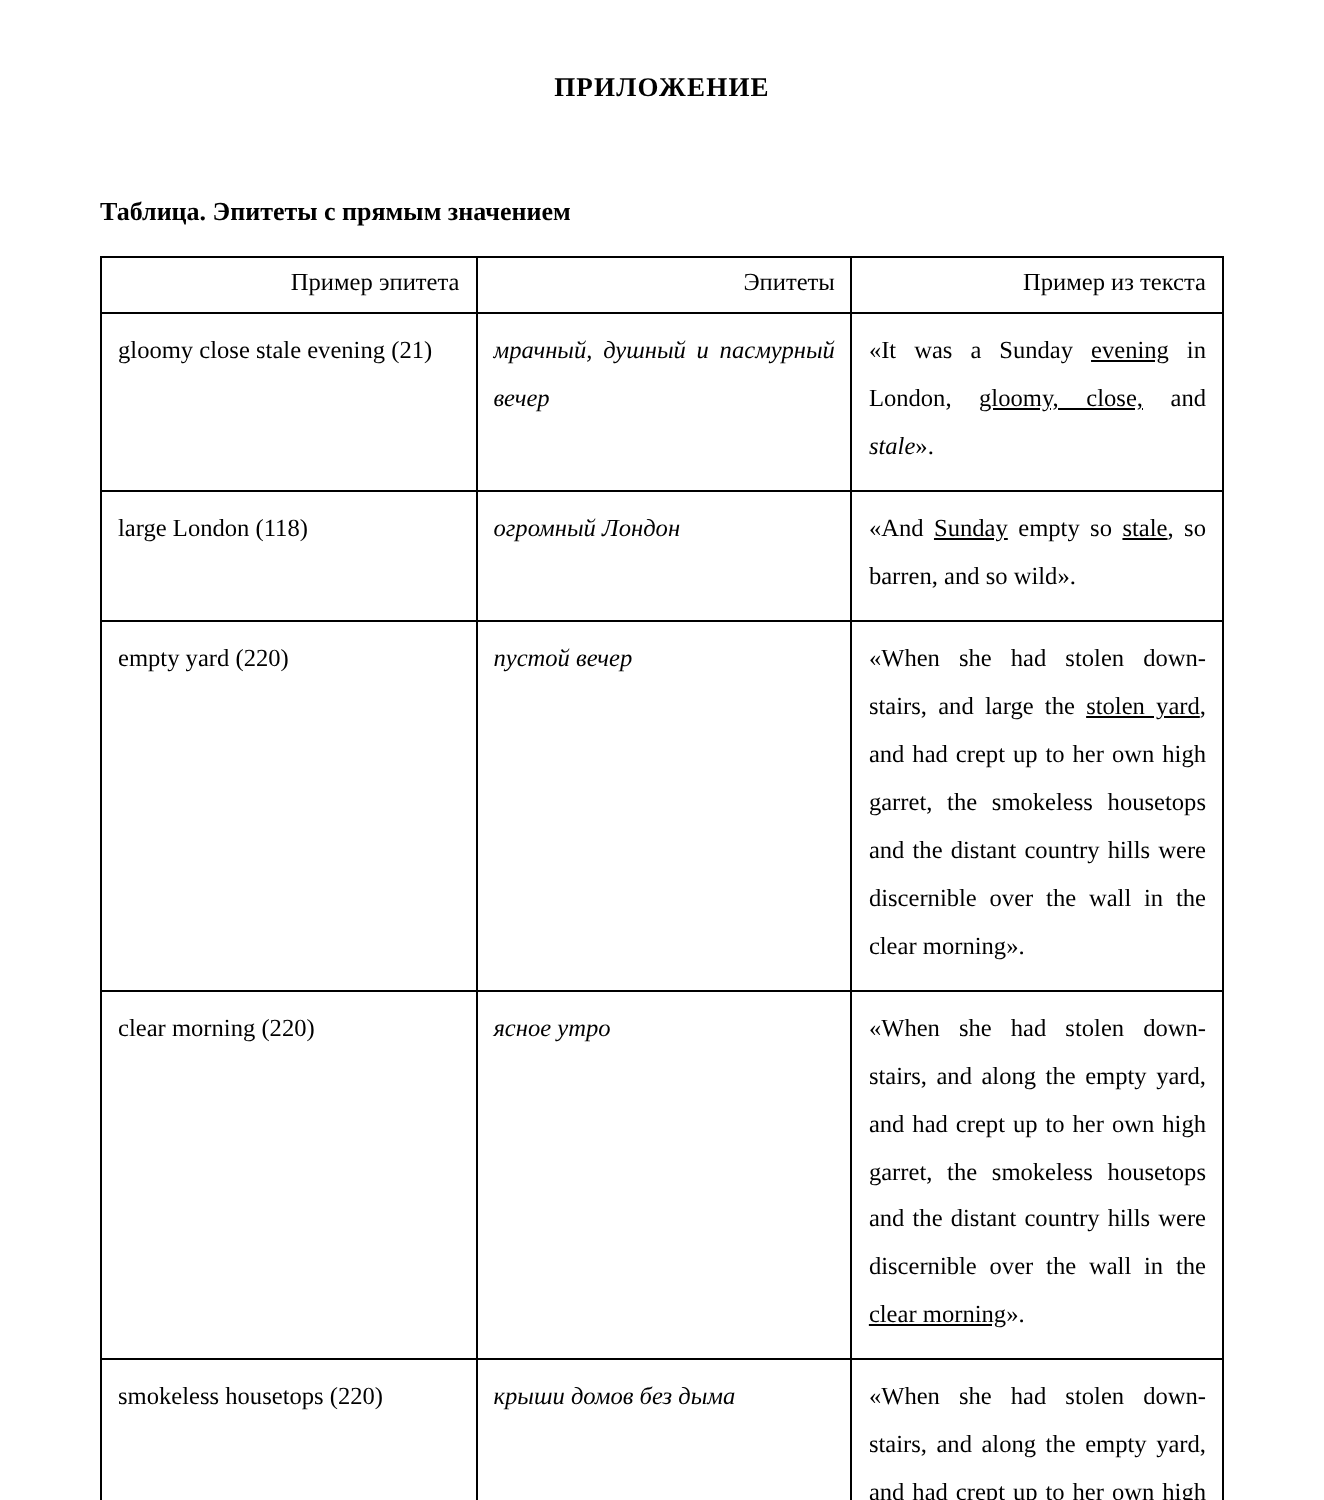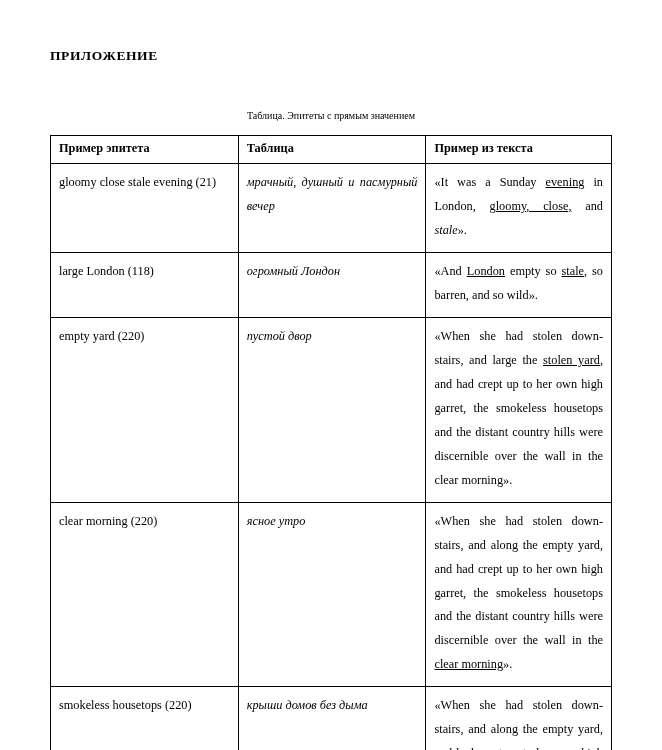--- a/index.html
+++ b/index.html
@@ -16,48 +16,48 @@
     position: relative;
   }
   .page {
     width: 662px;
     height: 750px;
     box-sizing: border-box;
     padding: 0 50px;
     position: relative;
   }
   .doc-title {
+    text-align: center;
     font-weight: bold;
     font-size: 13.5px;
     letter-spacing: 0.6px;
-    margin-top: 48px;
+    margin-top: 36px;
     margin-bottom: 0;
   }
   .table-caption {
-    font-weight: normal;
-    font-size: 10px;
+    font-weight: bold;
+    font-size: 13px;
     margin-top: 46px;
     margin-bottom: 14px;
-    text-align: center;
   }
   table.epithets {
     border-collapse: collapse;
     width: 100%;
     table-layout: fixed;
   }
   table.epithets td, table.epithets th {
     border: 1px solid #000000;
     vertical-align: top;
     padding: 7px 8px 9px 8px;
     font-size: 12.3px;
     line-height: 1.95;
   }
   table.epithets th {
-    font-weight: bold;
-    text-align: left;
+    font-weight: normal;
+    text-align: right;
     padding-top: 5px;
     padding-bottom: 6px;
     line-height: 1.3;
   }
   col.c1 { width: 174px; }
   col.c2 { width: 174px; }
   col.c3 { width: 172px; }
   .just {
     text-align: justify;
     text-align-last: left;
@@ -87,38 +87,38 @@
 
   <table class="epithets">
     <colgroup>
       <col class="c1">
       <col class="c2">
       <col class="c3">
     </colgroup>
     <thead>
       <tr>
         <th>Пример эпитета</th>
-        <th>Таблица</th>
+        <th>Эпитеты</th>
         <th>Пример из текста</th>
       </tr>
     </thead>
     <tbody>
         <tr>
           <td class="just">gloomy close stale evening (21)</td>
           <td class="ru-just">мрачный, душный и пасмурный вечер</td>
           <td class="cell-en"><span>«It was a Sunday </span><u class="uline">evening</u><span> in London, </span><u class="uline">gloomy, close,</u><span> and </span><i class="ital">stale</i><span>».</span></td>
         </tr>
         <tr>
           <td class="just">large London (118)</td>
           <td class="ru-just">огромный Лондон</td>
-          <td class="cell-en"><span>«And </span><u class="uline">London</u><span> empty so </span><u class="uline">stale</u><span>, so barren, and so wild».</span></td>
+          <td class="cell-en"><span>«And </span><u class="uline">Sunday</u><span> empty so </span><u class="uline">stale</u><span>, so barren, and so wild».</span></td>
         </tr>
         <tr>
           <td class="just">empty yard (220)</td>
-          <td class="ru-just">пустой двор</td>
+          <td class="ru-just">пустой вечер</td>
           <td class="cell-en"><span>«When she had stolen down-stairs, and large the </span><u class="uline">stolen yard</u><span>, and had crept up to her own high garret, the smokeless housetops and the distant country hills were discernible over the wall in the clear morning».</span></td>
         </tr>
         <tr>
           <td class="just">clear morning (220)</td>
           <td class="ru-just">ясное утро</td>
           <td class="cell-en"><span>«When she had stolen down-stairs, and along the empty yard, and had crept up to her own high garret, the smokeless housetops and the distant country hills were discernible over the wall in the </span><u class="uline">clear morning</u><span>».</span></td>
         </tr>
         <tr>
           <td class="just">smokeless housetops (220)</td>
           <td class="ru-just">крыши домов без дыма</td>

